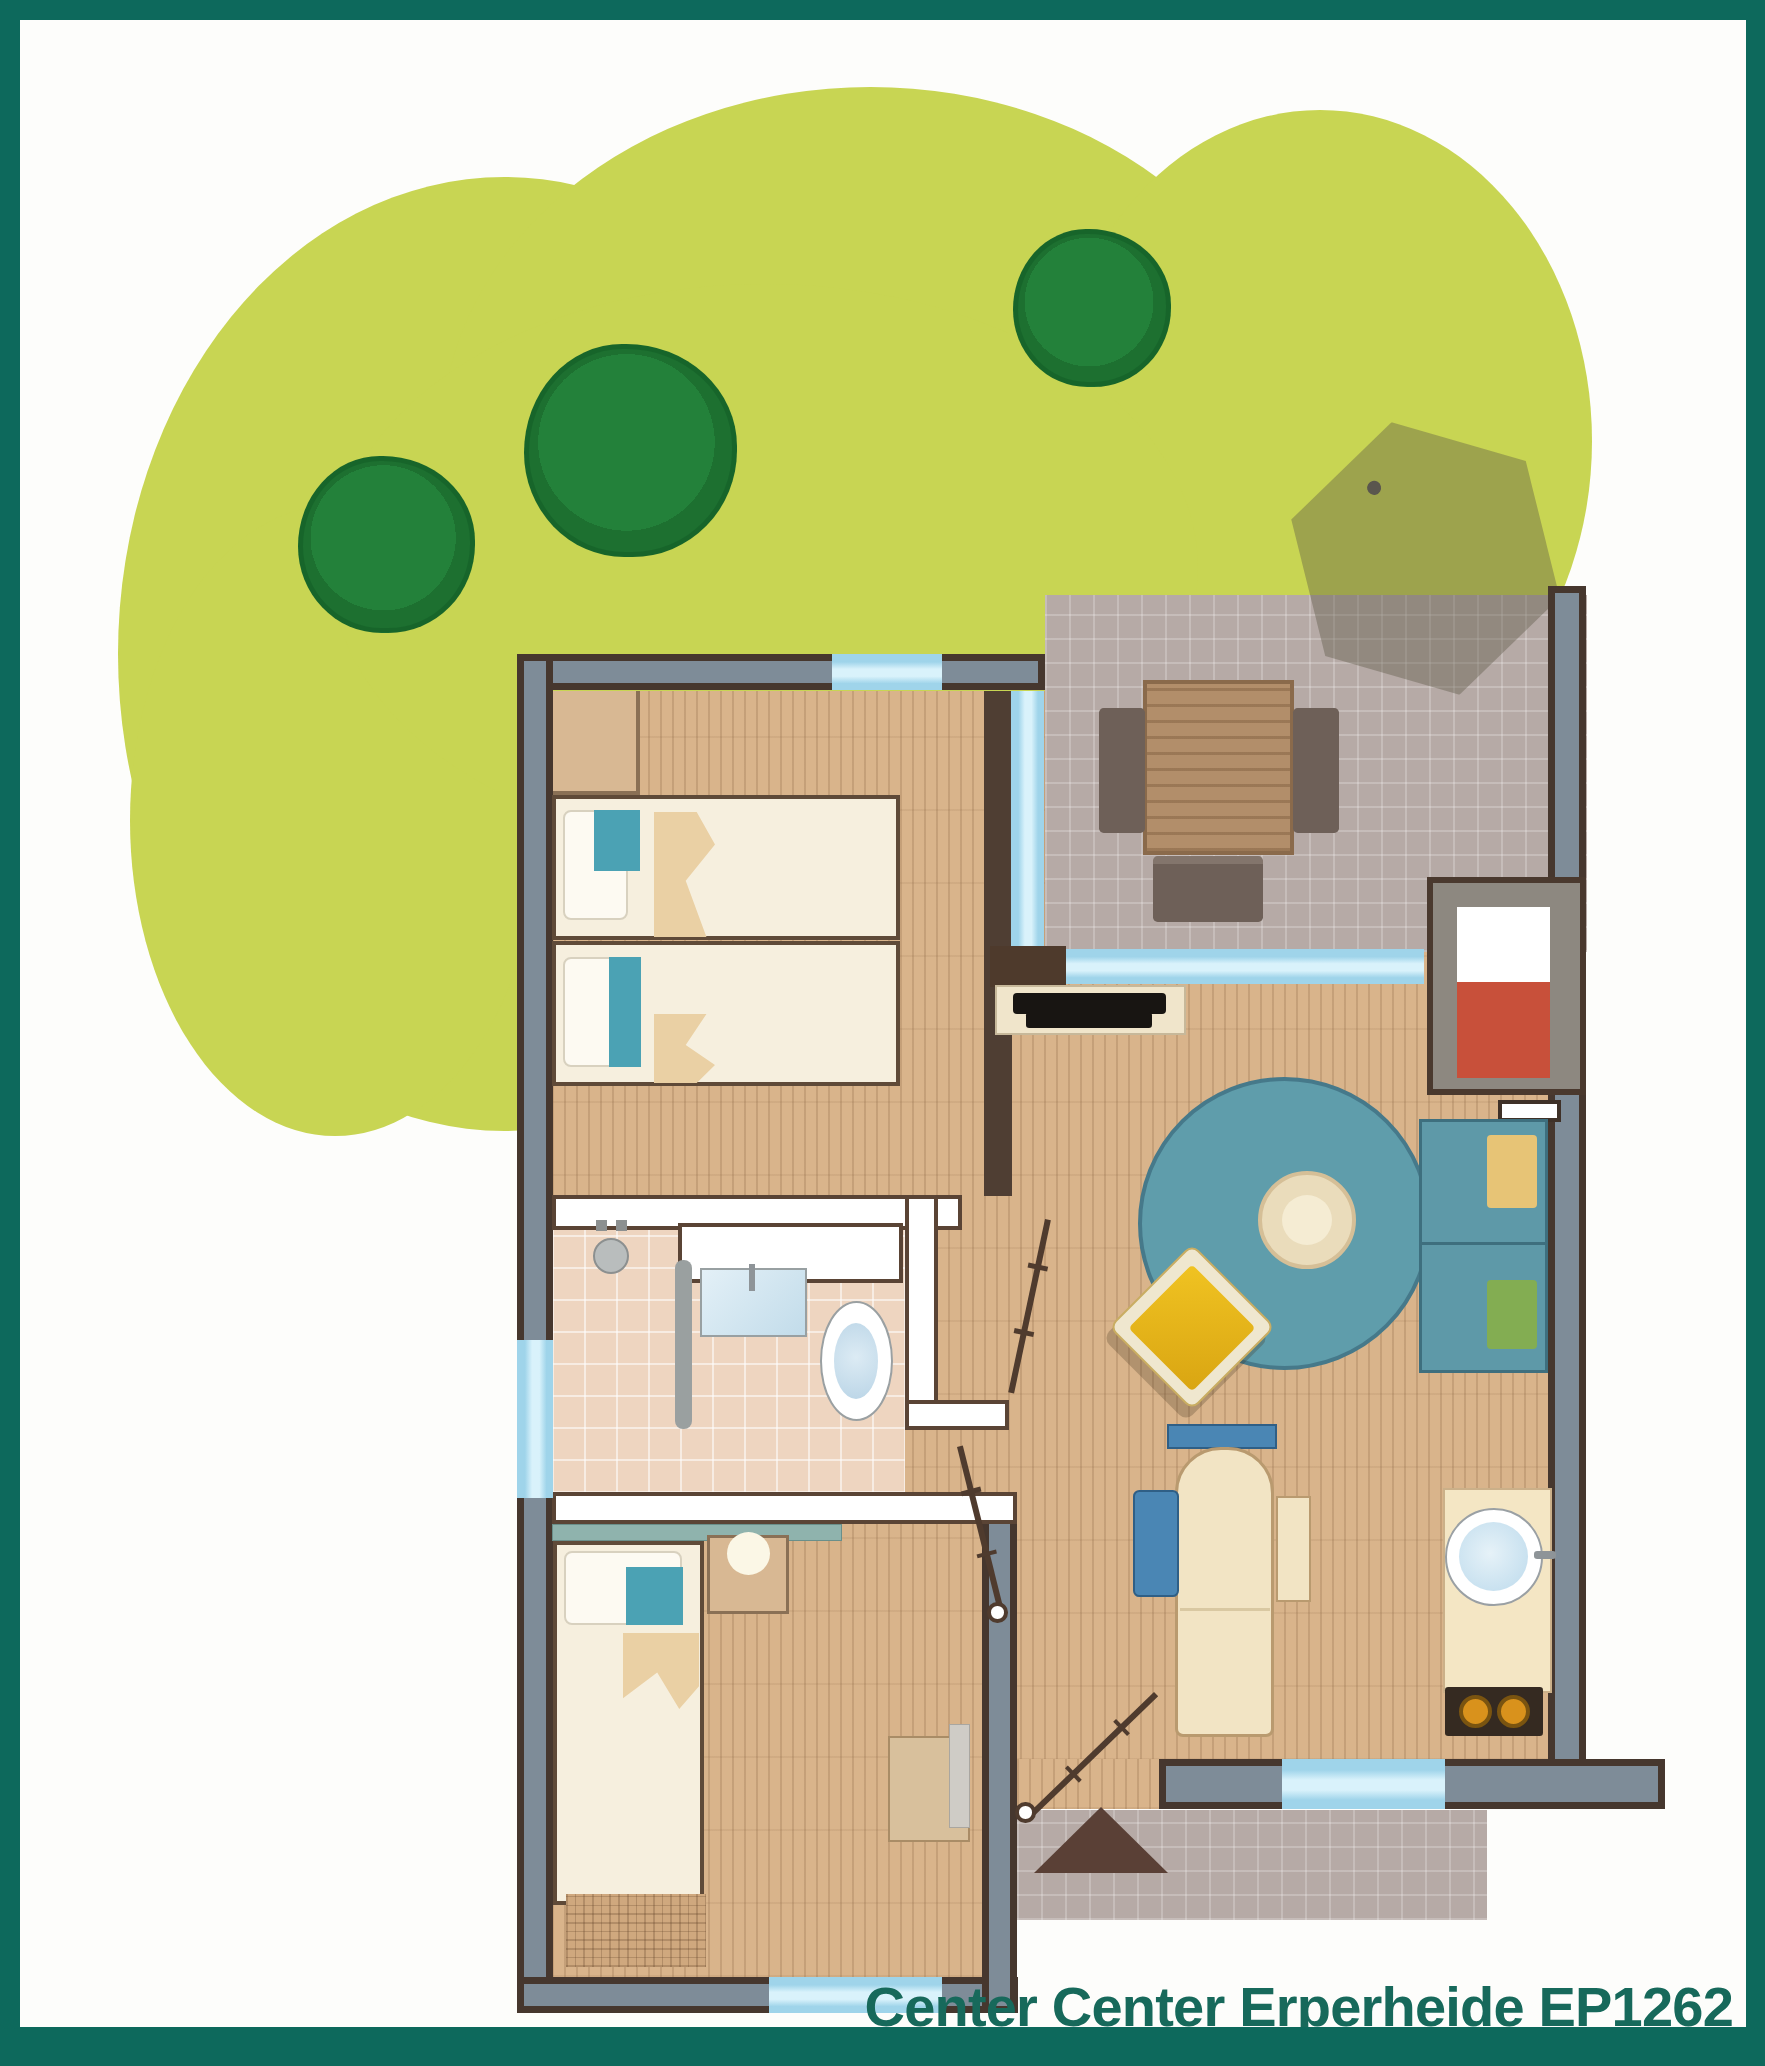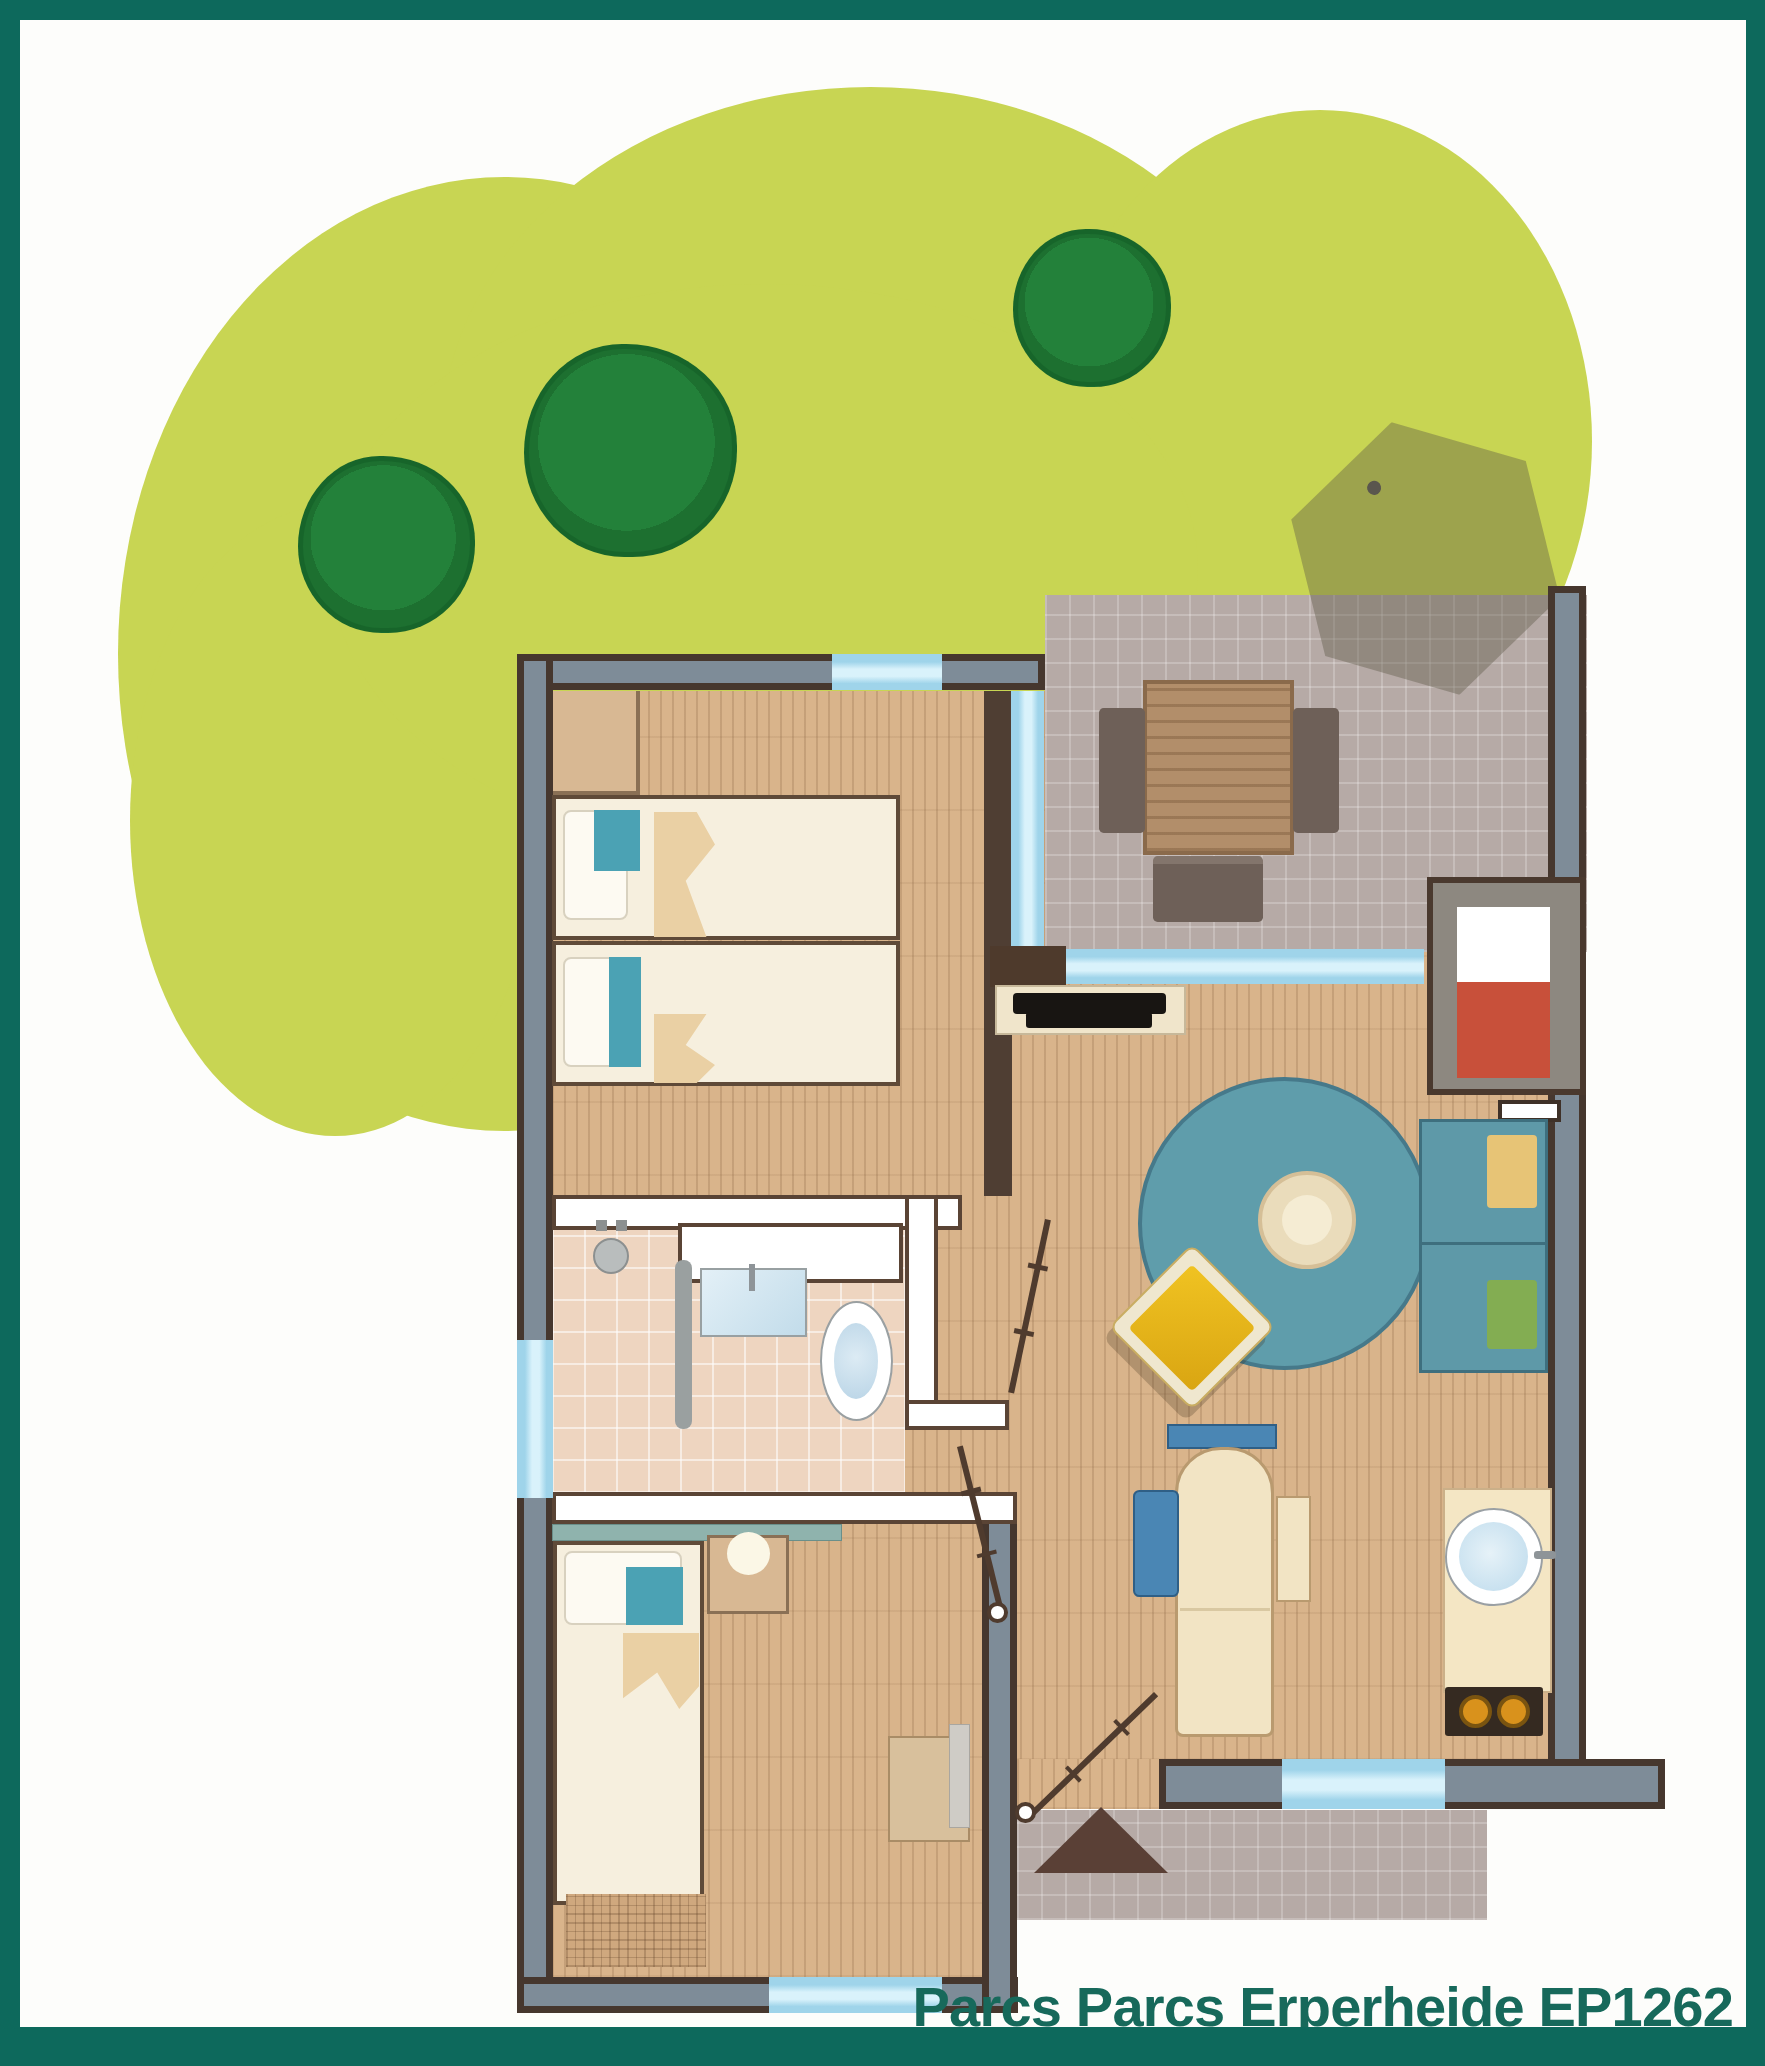--- a/index.html
+++ b/index.html
@@ -167,16 +167,16 @@
 
   <div class="abs door" style="left:1045px;top:1219px;height:177px;transform:rotate(12deg);"></div>
   <div class="abs door" style="left:957px;top:1447px;height:170px;transform:rotate(-14deg);"></div>
   <div class="abs hinge" style="left:987px;top:1602px;"></div>
   <div class="abs door" style="left:1154px;top:1692px;height:176px;transform:rotate(46deg);"></div>
   <div class="abs hinge" style="left:1015px;top:1802px;"></div>
   <div class="abs furn" style="left:949px;top:1724px;width:20.5px;height:104px;background:#cfccc6;border:1.6px solid #a9a6a0;"></div>
 
   <div id="umbrella" class="abs hex" style="left:1233px;top:347px;width:281px;height:281px;"></div>
 
-  <div id="caption" class="abs">Parcs Parcs Erperheide EP1262</div>
+  <div id="caption" class="abs">Center Center Erperheide EP1262</div>
   <div id="frame" class="abs"></div>
 </div>
 
 
 </body></html>

